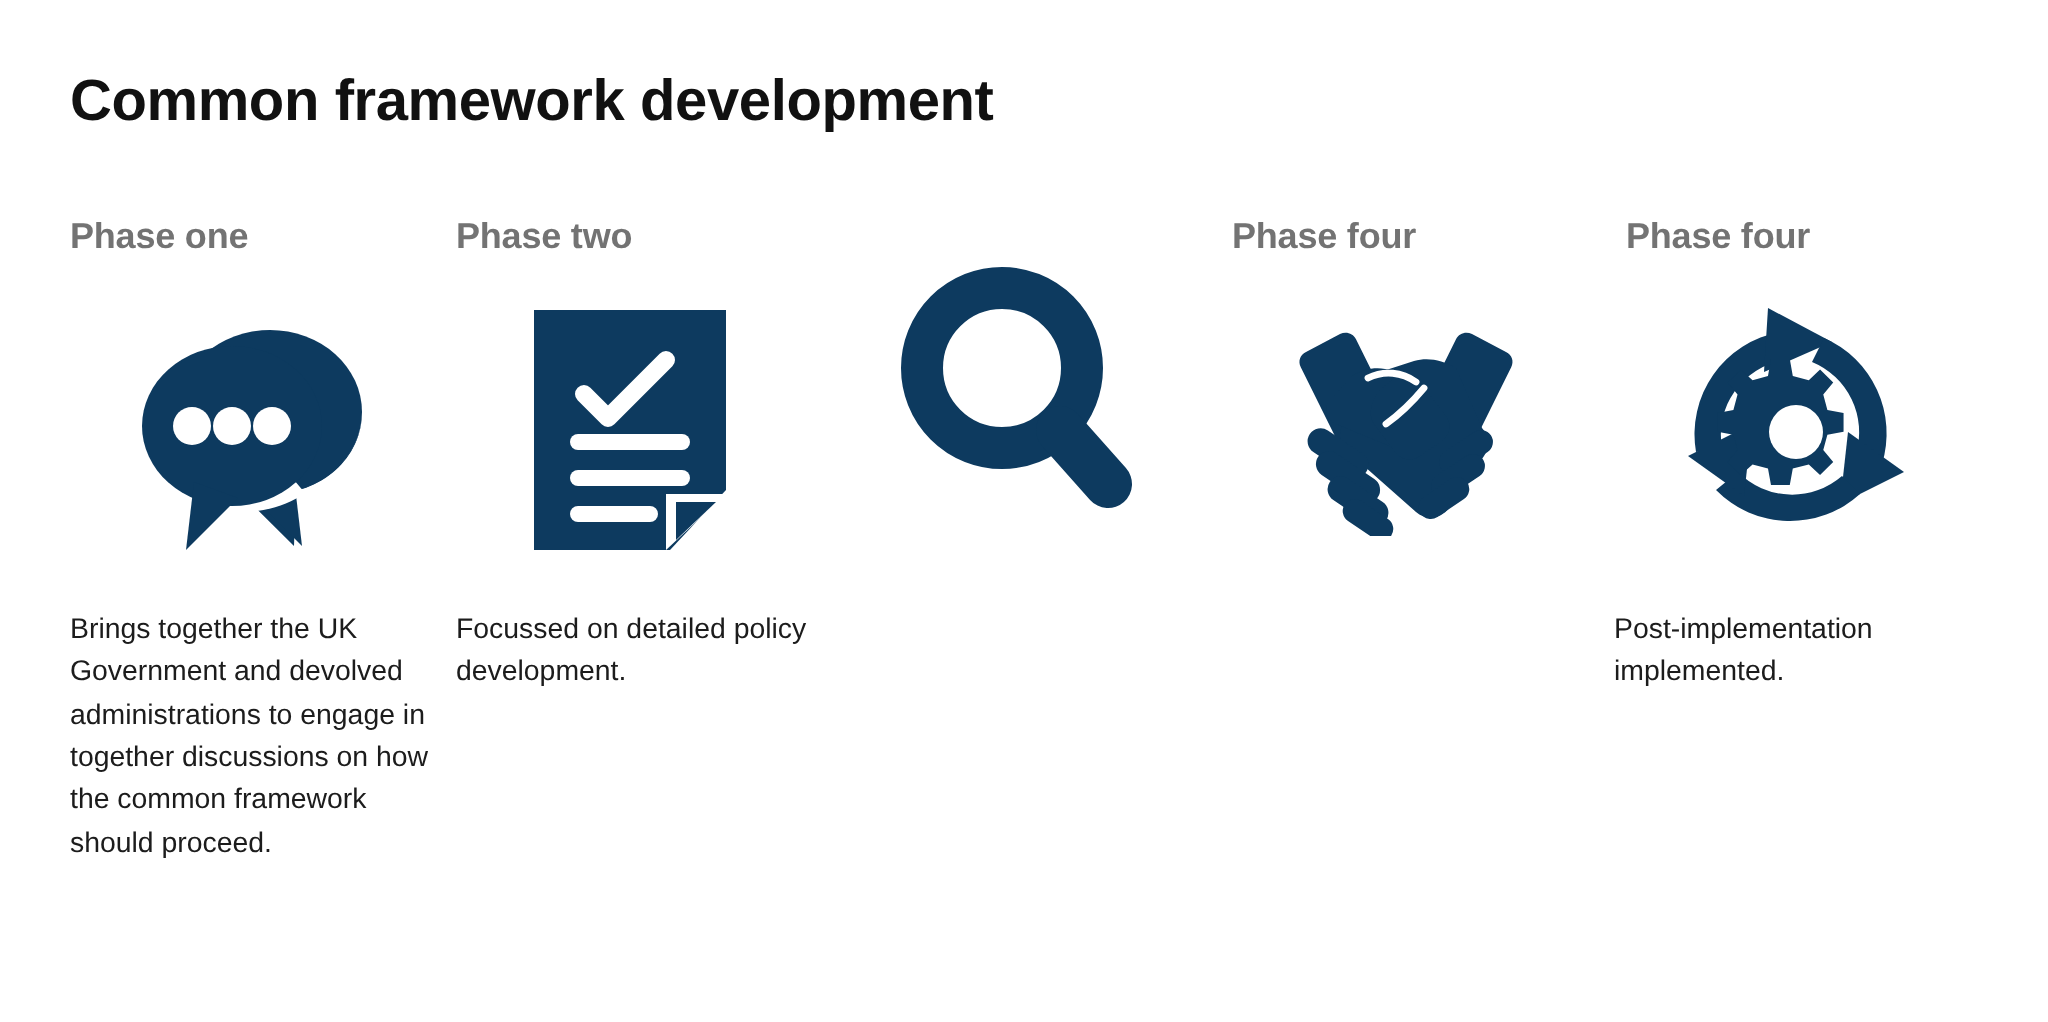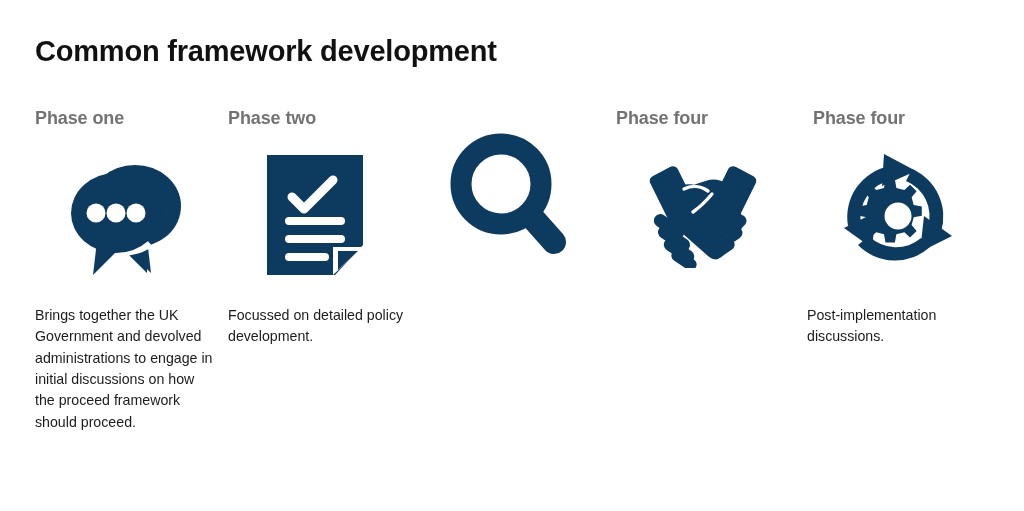--- a/index.html
+++ b/index.html
@@ -113,21 +113,21 @@
             <ellipse cx="61" cy="62" rx="45" ry="40"></ellipse>
             <path d="M42 90 L38 124 L64 98 Z"></path>
           </g>
           <g fill="#ffffff">
             <circle cx="41" cy="62" r="9.5"></circle>
             <circle cx="61" cy="62" r="9.5"></circle>
             <circle cx="81" cy="62" r="9.5"></circle>
           </g>
         </svg>
       </div>
-      <div class="phase-desc">Brings together the UK Government and devolved administrations to engage in initial discussions on how the proceed framework should proceed.</div>
+      <div class="phase-desc">Brings together the UK Government and devolved administrations to engage in together discussions on how the common framework should proceed.</div>
     </div>
 
     <div class="phase-col col-2">
       <div class="phase-heading">Phase two</div>
       <div class="phase-icon">
         <svg width="104" height="126" viewBox="0 0 104 126" aria-hidden="true">
 
           <path d="M4 2 H100 V92 L72 122 H4 Z" fill="#0d3a5f"></path>
 
           <path d="M70 94 H100 L70 122 Z" fill="#ffffff"></path>
@@ -214,17 +214,17 @@
                      L72.5 38.2 L78.5 32.5 L85.5 39.5 L80.2 45.8 L82.4 54 L91 55.6
                      L91 65.6 L82.4 67.2 L80.2 75.4 L85.5 81.7 L78.5 88.7 L72.5 83
                      L64 85.2 L62.4 94 L52.4 94 L50.8 85.2 L42.6 83 L36.3 88.7
                      L29.3 81.7 L34.6 75.4 L32.4 67.2 L24 65.6 L24 55.6 L32.4 54
                      L34.6 45.8 L29.3 39.5 L36.3 32.5 L42.6 38.2 L50.8 36 L52.4 27
                      L62.4 27 Z" transform="translate(6 5) scale(0.94) translate(-4 -3)"></path>
           </g>
           <circle cx="64" cy="64" r="13.5" fill="#ffffff"></circle>
         </svg>
       </div>
-      <div class="phase-desc">Post-implementation discussions.</div>
+      <div class="phase-desc">Post-implementation implemented.</div>
     </div>
 
   </div>
 </div>
 
 </body></html>

